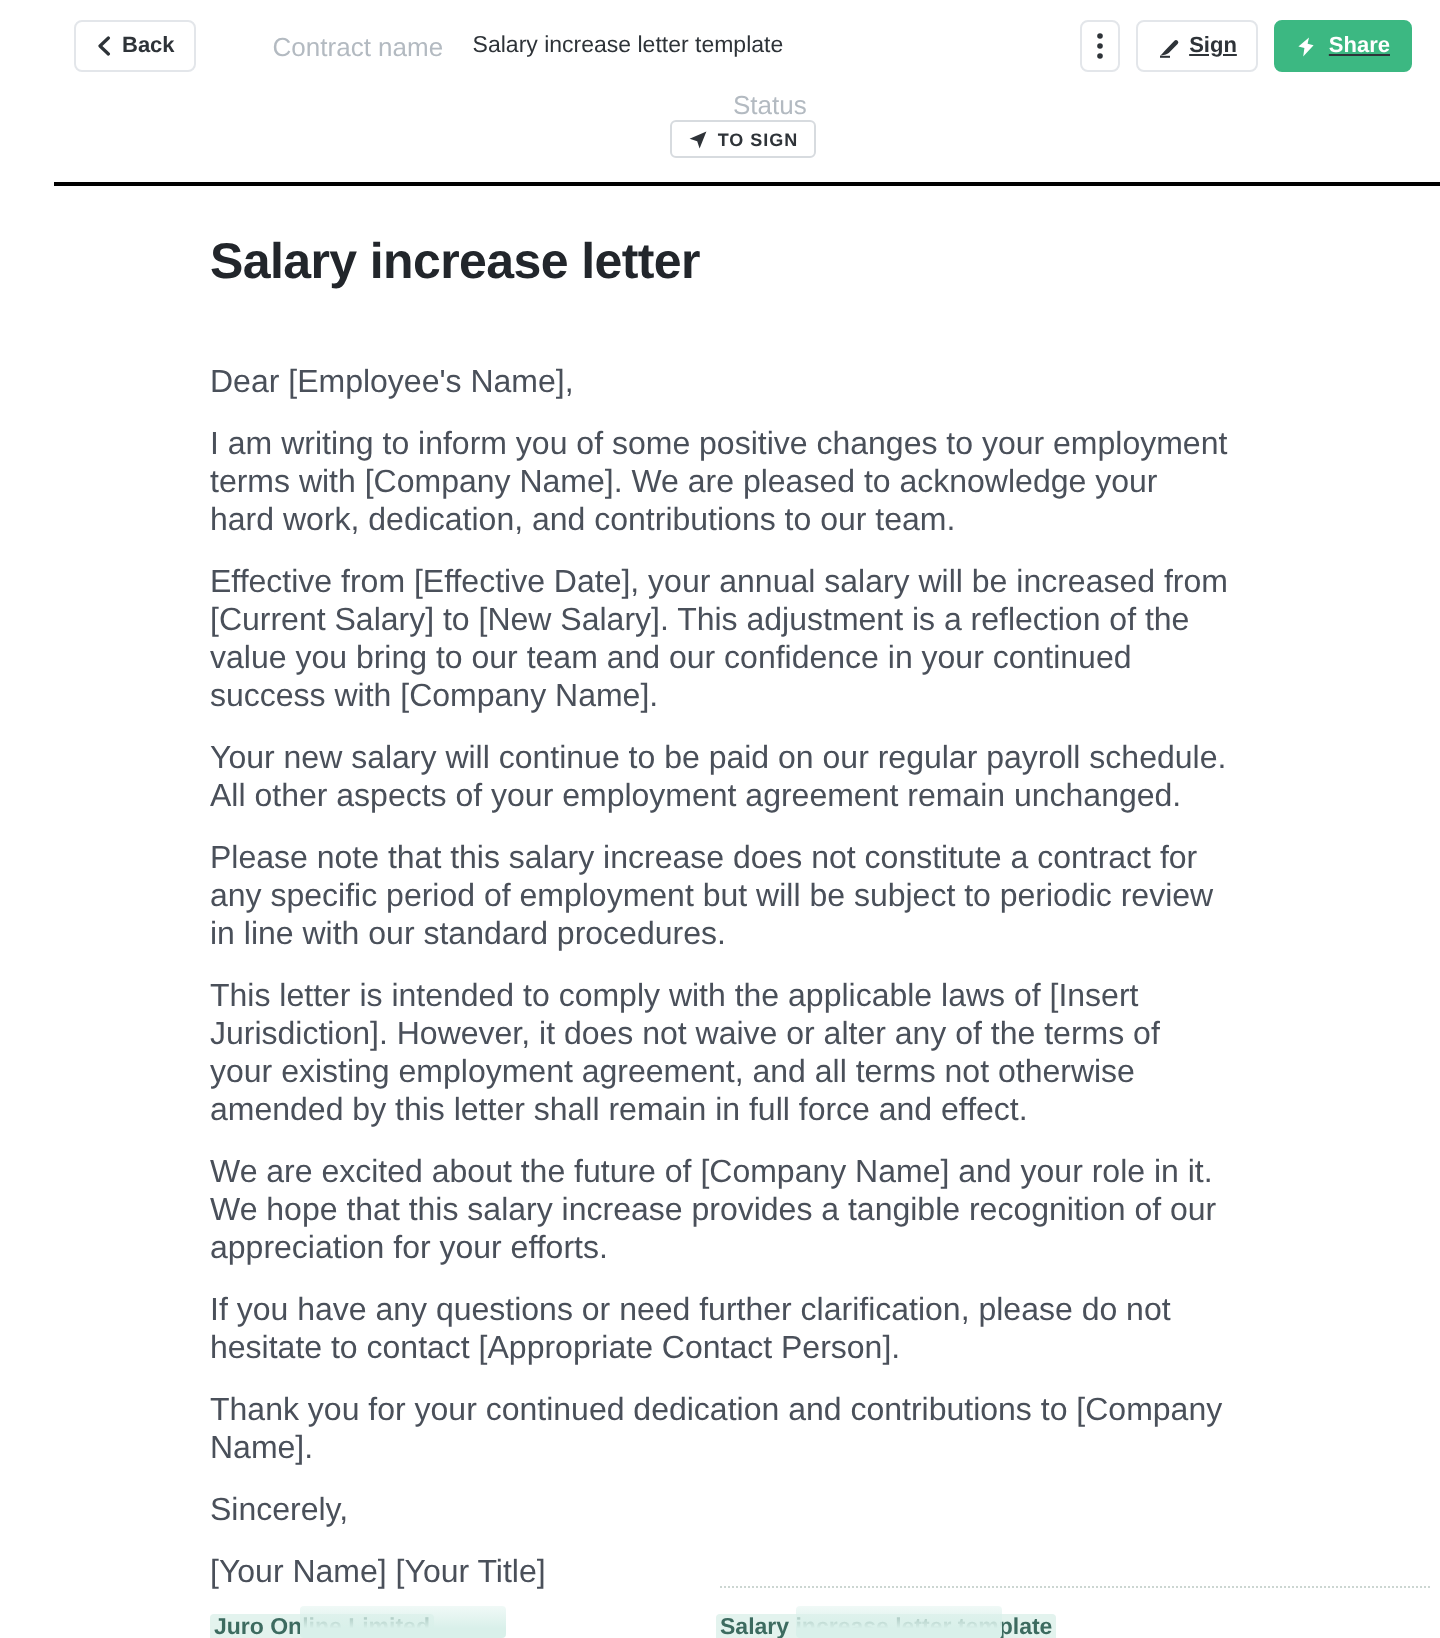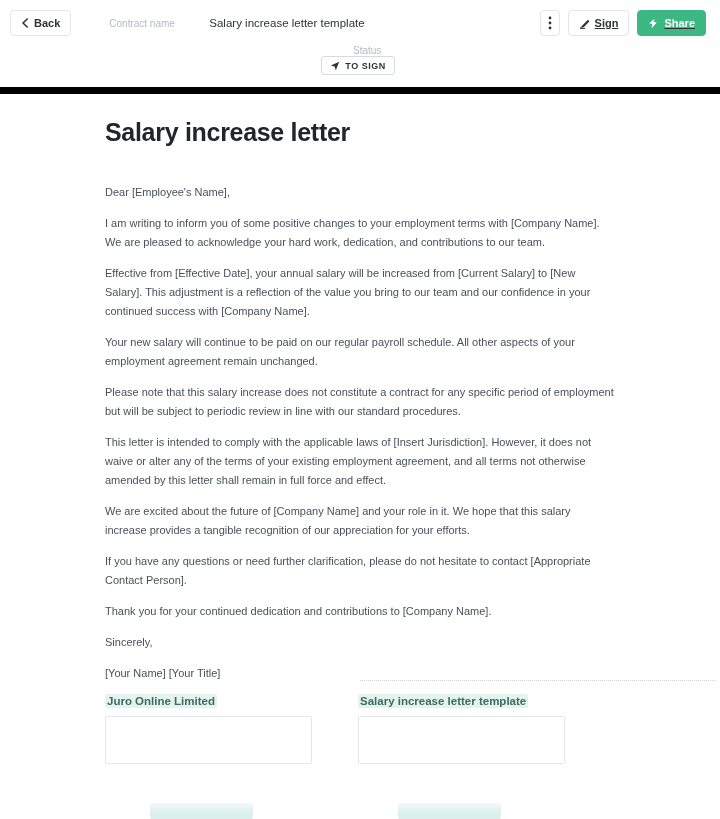--- a/index.html
+++ b/index.html
@@ -16,55 +16,56 @@
   body{
     font-family:"Liberation Sans","DejaVu Sans",sans-serif;
     background:#ffffff;
     position:relative;
     overflow:hidden;
     color:var(--ink);
   }
   
   .topbar{
     padding:10px 14px 12px 10px;
-    border-bottom:7px solid #000000;
+    border-bottom:2px solid #000000;
     background:#fff;
+    margin-left:27px;
   }
   .row1{display:flex;align-items:center;}
   .btn{
     display:inline-flex;align-items:center;gap:5px;
     background:#fff;border:1px solid var(--border);border-radius:4px;
     height:26px;padding:0 10px;
     font-family:inherit;font-size:11px;font-weight:600;color:var(--ink);
     cursor:pointer;white-space:nowrap;
   }
   .icon-btn{padding:0 7px;}
   .btn.share{background:var(--accent);border-color:var(--accent);color:#fff;}
-  .lbl{font-size:10px;color:var(--muted);}
+  .lbl{font-size:13px;color:var(--muted);}
   .lbl-contract{margin-left:38px;width:100px;}
   .title1{font-size:11.5px;color:var(--ink);font-weight:400;}
   .right{margin-left:auto;display:flex;align-items:center;gap:8px;text-decoration:underline;}
   .row2{display:flex;align-items:center;margin-top:9px;flex-direction:column;}
   .lbl-status{margin-left:90px;width:100px;}
   .badge{
     display:inline-flex;align-items:center;gap:5px;
     border:1px solid #d7dbdf;border-radius:3px;
     height:19px;padding:0 8px;
     font-size:9px;font-weight:700;letter-spacing:.5px;color:var(--ink);
     background:#fff;cursor:pointer;
   }
   .ic{display:inline-block;flex:0 0 auto;}
   
   .doc{padding:24px 105px 0 105px;}
   h1{
     font-size:25px;font-weight:700;color:#22262b;
     letter-spacing:-.3px;margin-bottom:36px;
   }
   .paras p{
-    font-size:11px;line-height:19px;color:var(--body);
+    font-size:16px;line-height:19px;color:var(--body);
     margin-bottom:12px;max-width:512px;
   }
   
   .sigs{
     display:grid;grid-template-columns:253px 253px;
   }
   .sig-col{position:relative;}
   .sig-col:nth-child(2)::before{
     content:"";position:absolute;top:-15px;left:2px;width:355px;
     border-top:1px dotted #ccd6d2;

